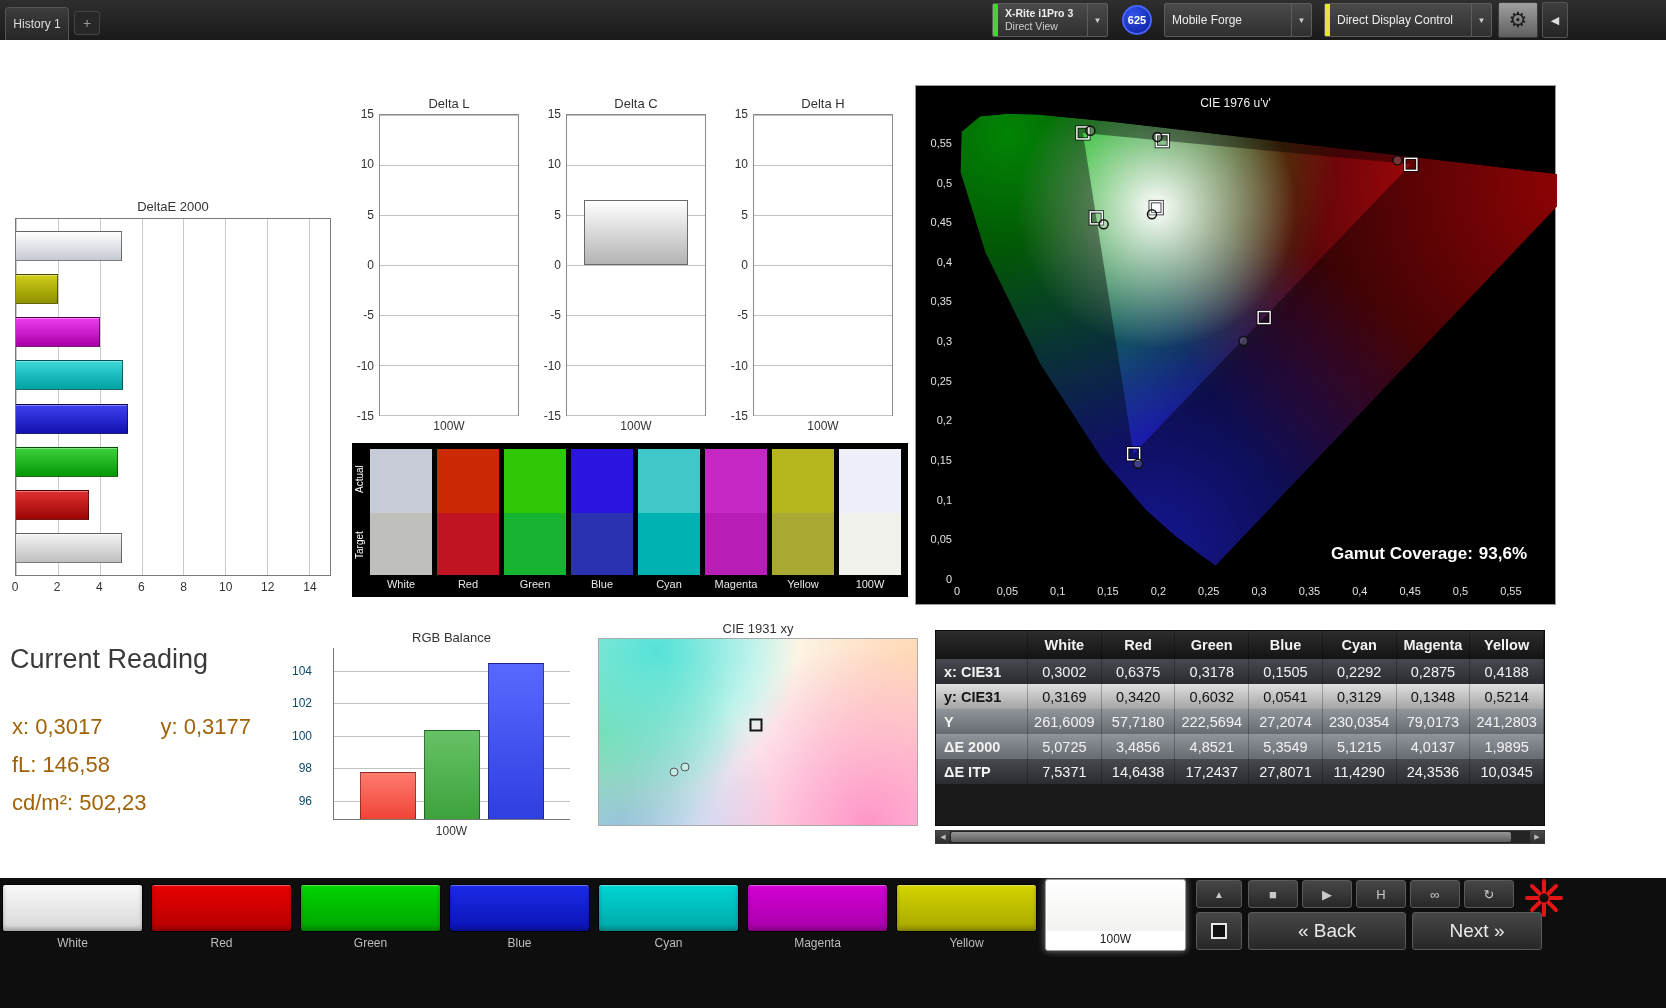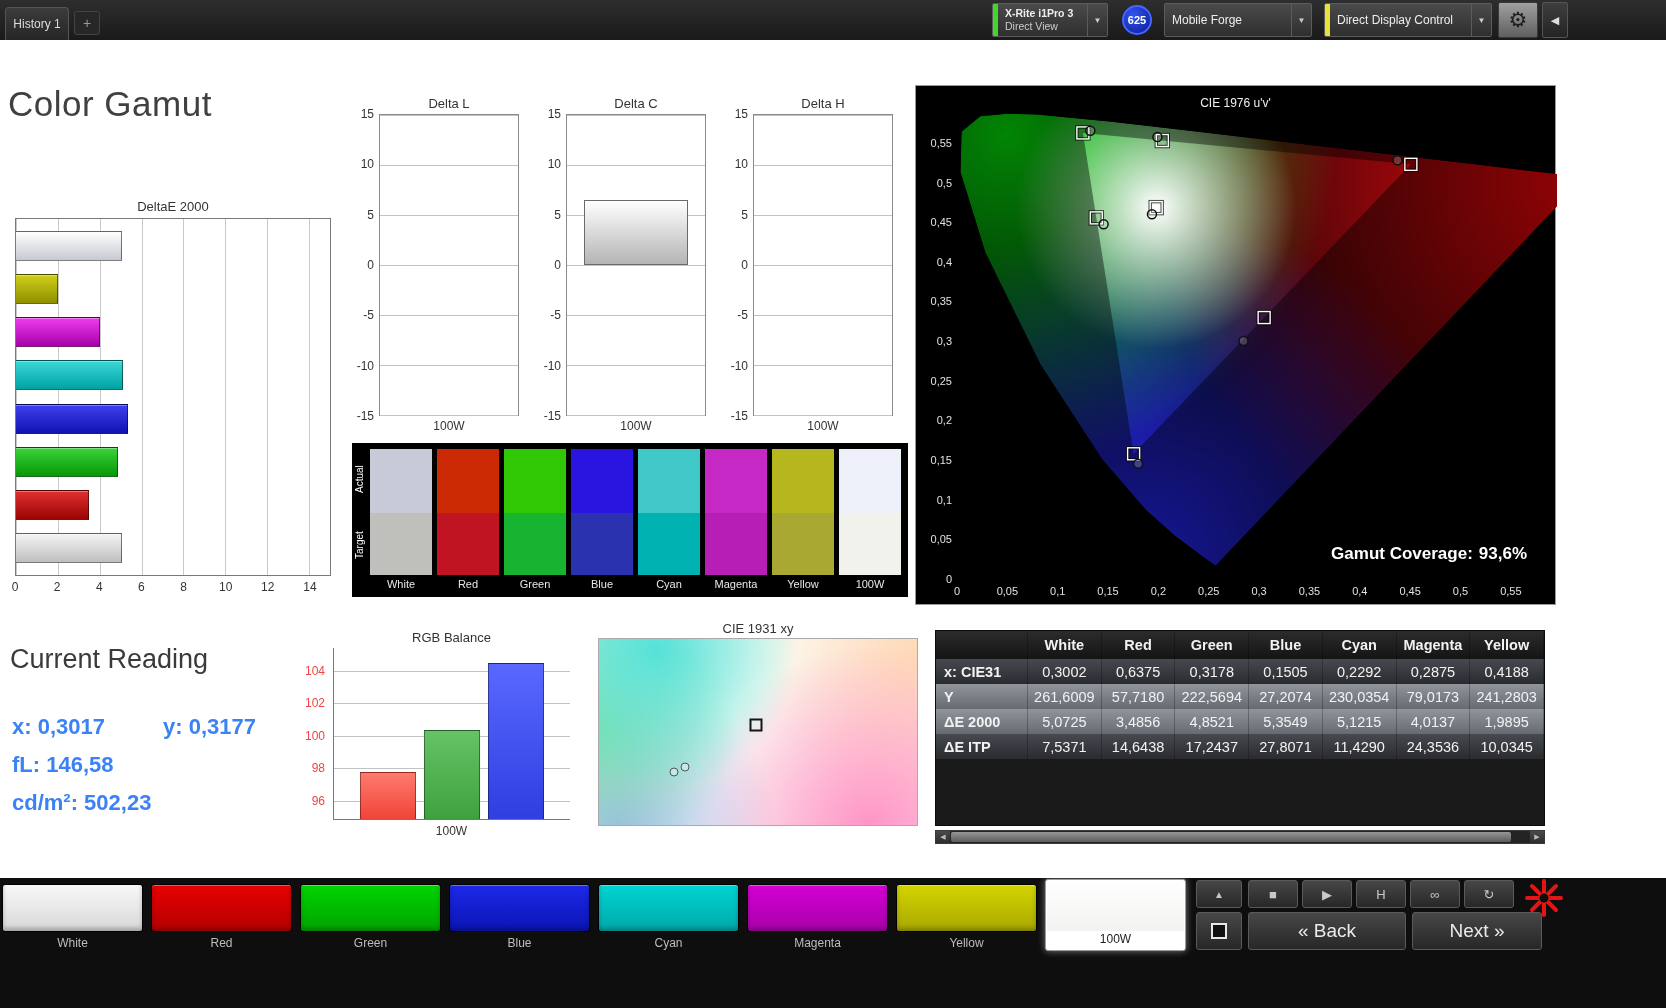--- a/index.html
+++ b/index.html
@@ -72,30 +72,30 @@
   
   .cie-panel { position:absolute; left:915px; top:85px; width:641px; height:520px; background:#000; border:1px solid #9a9a9a; }
   .cie-title { position:absolute; top:10px; left:0; width:100%; text-align:center; color:#f0f0f0; font-size:12px; }
   .cie-svg { position:absolute; left:0; top:0; }
   .cie-tick { fill:#e0e0e0; font-size:11px; font-family:"Liberation Sans", sans-serif; }
   .cie-coverage { position:absolute; right:28px; top:458px; color:#fff; font-size:17px; font-weight:bold; }
   .cie-coverage span { margin-left:6px; }
 
   
   .cr-title { position:absolute; left:10px; top:644px; font-size:27px; color:#3a3a3a; }
-  .cr-line { position:absolute; font-size:22px; color:#3b82f6;font-weight:bold; }
+  .cr-line { position:absolute; font-size:22px; color:#a16207; }
   .cr-xy { left:12px; top:714px; }
   .cr-xy .cr-y { margin-left:58px; }
   .cr-fl { left:12px; top:752px; }
   .cr-cd { left:12px; top:790px; }
 
   
   .rgb-title { position:absolute; left:333px; top:630px; width:237px; text-align:center; font-size:13px; color:#333; }
   .rgb-ylabels { position:absolute; left:296px; top:648px; width:34px; height:172px; }
-  .rgb-yl { position:absolute; right:5px; transform:translateY(-50%); font-size:12px; color:#ef4444; }
+  .rgb-yl { position:absolute; right:18px; transform:translateY(-50%); font-size:12px; color:#0c4a6e; }
   .rgb-plot { position:absolute; left:333px; top:648px; width:237px; height:172px; border-left:1px solid #777; border-bottom:1px solid #777; background:#fff; }
   .rgb-bar { position:absolute; bottom:0; width:56px; border:1px solid rgba(0,0,0,0.4); border-bottom:none; }
   .rgb-xlabel { position:absolute; left:333px; top:824px; width:237px; text-align:center; font-size:12px; color:#333; }
 
   
   .xy-title { position:absolute; left:598px; top:621px; width:320px; text-align:center; font-size:13px; color:#333; }
   .xy-panel { position:absolute; left:598px; top:638px; width:320px; height:188px; border:1px solid #aaa;
     background:
       radial-gradient(circle at 18% 6%,  rgba(80,225,215,0.95), rgba(80,225,215,0) 45%),
       radial-gradient(circle at 0% 50%,  rgba(110,225,150,0.75), rgba(110,225,150,0) 42%),
@@ -185,21 +185,20 @@
     <div class="gear-btn">
       <span>⚙</span>
     </div>
     <div class="collapse-btn">
       <span>◀</span>
     </div>
   </header>
 
   <div class="main-bg"></div>
 
-  <h1 class="page-title">Color Gamut</h1>
 
   <div class="deltae-title">DeltaE 2000</div>
   <div class="de-plot">
       <div class="vline" style="left: 0%;"></div>
       <div class="vline" style="left: 13.3333%;"></div>
       <div class="vline" style="left: 26.6667%;"></div>
       <div class="vline" style="left: 40%;"></div>
       <div class="vline" style="left: 53.3333%;"></div>
       <div class="vline" style="left: 66.6667%;"></div>
       <div class="vline" style="left: 80%;"></div>
@@ -480,20 +479,30 @@
       <div class="trow dark">
         <div class="tcell tlabel">x: CIE31</div>
         <div class="tcell">0,3002</div>
         <div class="tcell">0,6375</div>
         <div class="tcell">0,3178</div>
         <div class="tcell">0,1505</div>
         <div class="tcell">0,2292</div>
         <div class="tcell">0,2875</div>
         <div class="tcell">0,4188</div>
       </div>
+      <div class="trow silver">
+        <div class="tcell tlabel">y: CIE31</div>
+        <div class="tcell">0,3169</div>
+        <div class="tcell">0,3420</div>
+        <div class="tcell">0,6032</div>
+        <div class="tcell">0,0541</div>
+        <div class="tcell">0,3129</div>
+        <div class="tcell">0,1348</div>
+        <div class="tcell">0,5214</div>
+      </div>
       <div class="trow gray">
         <div class="tcell tlabel">Y</div>
         <div class="tcell">261,6009</div>
         <div class="tcell">57,7180</div>
         <div class="tcell">222,5694</div>
         <div class="tcell">27,2074</div>
         <div class="tcell">230,0354</div>
         <div class="tcell">79,0173</div>
         <div class="tcell">241,2803</div>
       </div>

